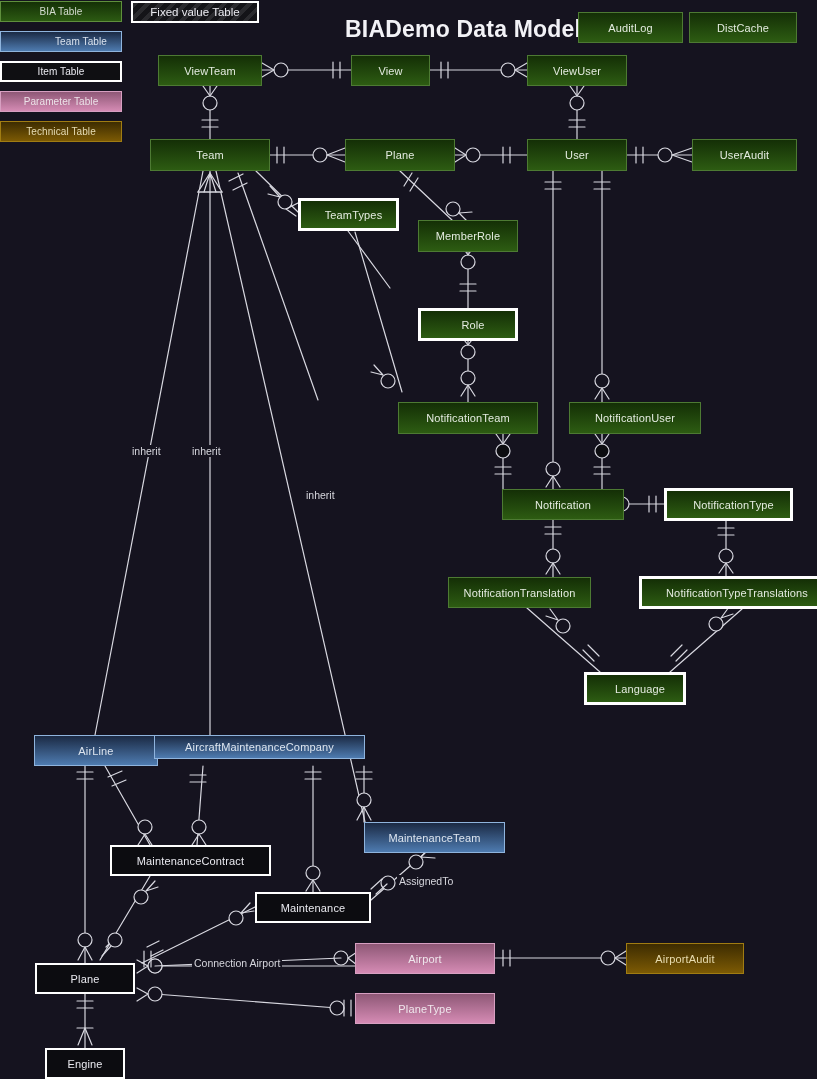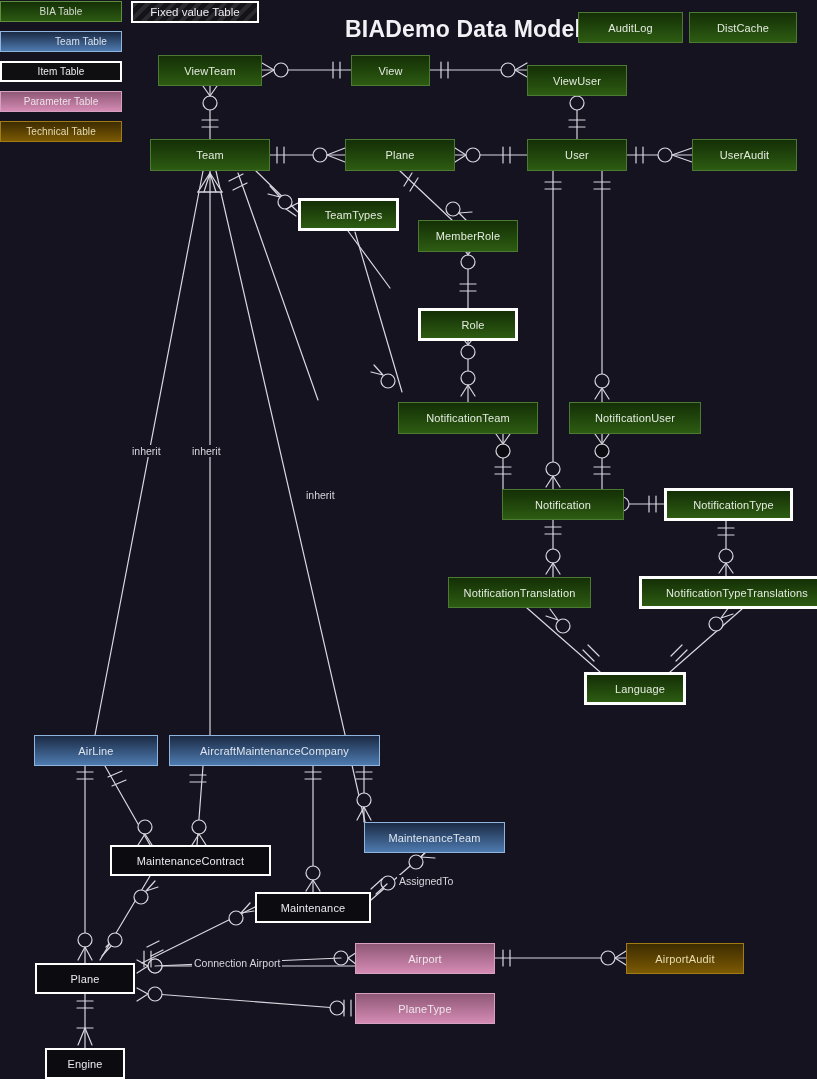--- a/index.html
+++ b/index.html
@@ -264,41 +264,41 @@
   </div>
 
   <div id="title" style="left:345px;top:16px">BIADemo Data Model</div>
 
   <div>
     <div class="ent t-bia" style="left:578px;top:12px;width:105px;height:31px">AuditLog</div>
     <div class="ent t-bia" style="left:689px;top:12px;width:108px;height:31px">DistCache</div>
 
     <div class="ent t-bia" style="left:158px;top:55px;width:104px;height:31px">ViewTeam</div>
     <div class="ent t-bia" style="left:351px;top:55px;width:79px;height:31px">View</div>
-    <div class="ent t-bia" style="left:527px;top:65px;width:100px;height:31px">ViewUser</div>
+    <div class="ent t-bia" style="left:527px;top:55px;width:100px;height:31px">ViewUser</div>
 
     <div class="ent t-bia" style="left:150px;top:139px;width:120px;height:32px">Team</div>
     <div class="ent t-bia" style="left:345px;top:139px;width:110px;height:32px">Plane</div>
     <div class="ent t-bia" style="left:527px;top:139px;width:100px;height:32px">User</div>
     <div class="ent t-bia" style="left:692px;top:139px;width:105px;height:32px">UserAudit</div>
 
     <div class="ent t-bia hl" style="left:298px;top:198px;width:101px;height:33px">TeamTypes</div>
     <div class="ent t-bia" style="left:418px;top:220px;width:100px;height:32px">MemberRole</div>
     <div class="ent t-bia hl" style="left:418px;top:308px;width:100px;height:33px">Role</div>
 
     <div class="ent t-bia" style="left:398px;top:402px;width:140px;height:32px">NotificationTeam</div>
     <div class="ent t-bia" style="left:569px;top:402px;width:132px;height:32px">NotificationUser</div>
     <div class="ent t-bia" style="left:502px;top:489px;width:122px;height:31px">Notification</div>
     <div class="ent t-bia hl" style="left:664px;top:488px;width:129px;height:33px">NotificationType</div>
     <div class="ent t-bia" style="left:448px;top:577px;width:143px;height:31px">NotificationTranslation</div>
     <div class="ent t-bia hl" style="left:639px;top:576px;width:186px;height:33px">NotificationTypeTranslations</div>
     <div class="ent t-bia hl" style="left:584px;top:672px;width:102px;height:33px">Language</div>
 
     <div class="ent t-team" style="left:34px;top:735px;width:124px;height:31px">AirLine</div>
-    <div class="ent t-team" style="left:169px;top:735px;width:211px;height:31px">AircraftMaintenanceCompany</div>
+    <div class="ent t-team" style="left:154px;top:735px;width:211px;height:24px">AircraftMaintenanceCompany</div>
     <div class="ent t-team" style="left:364px;top:822px;width:141px;height:31px">MaintenanceTeam</div>
 
     <div class="ent t-item" style="left:110px;top:845px;width:161px;height:31px">MaintenanceContract</div>
     <div class="ent t-item" style="left:255px;top:892px;width:116px;height:31px">Maintenance</div>
     <div class="ent t-item" style="left:35px;top:963px;width:100px;height:31px">Plane</div>
     <div class="ent t-item" style="left:45px;top:1048px;width:80px;height:31px">Engine</div>
 
     <div class="ent t-param" style="left:355px;top:943px;width:140px;height:31px">Airport</div>
     <div class="ent t-param" style="left:355px;top:993px;width:140px;height:31px">PlaneType</div>
 

